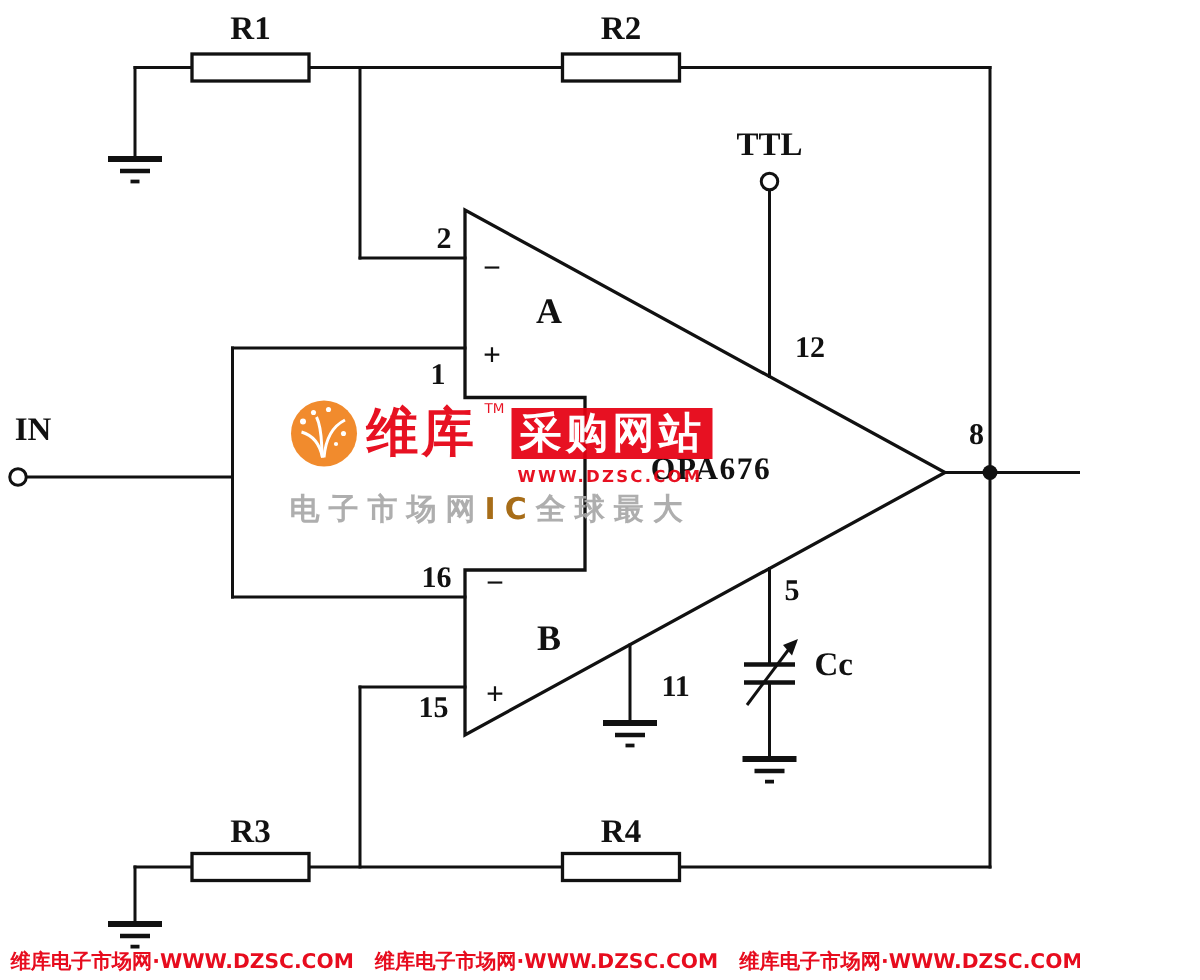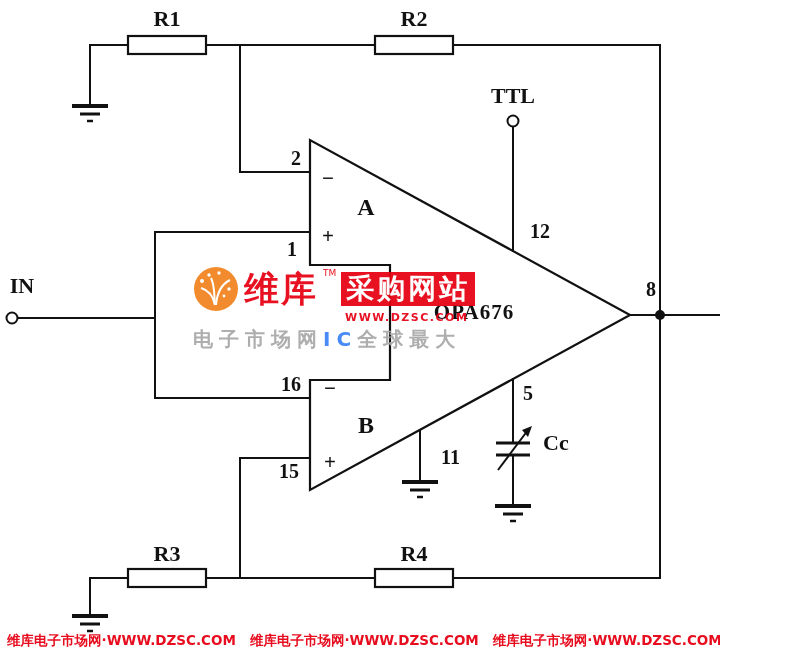--- a/index.html
+++ b/index.html
@@ -20,21 +20,21 @@
   .dot{fill:#111;stroke:none;}
 
   
   .wm{position:absolute;left:193px;top:266px;opacity:.93;font-family:"DejaVu Sans","Liberation Sans",sans-serif;}
   .wm-row1{display:flex;align-items:center;gap:5px;}
   .brand{font-size:35px;font-weight:bold;color:#e60012;letter-spacing:2px;line-height:1;}
   .tm{font-size:9px;color:#e60012;align-self:flex-start;margin-top:2px;font-weight:normal;}
   .brand2{background:#e60012;color:#fff;font-size:28px;font-weight:bold;padding:3px 5px;letter-spacing:3px;line-height:1;}
   .wm-url{color:#e60012;font-size:11px;font-weight:bold;letter-spacing:1.5px;margin:0 0 0 152px;line-height:1;}
   .wm-slogan{margin-top:3px;font-size:20px;letter-spacing:6px;color:#a8a8a8;font-weight:bold;white-space:nowrap;}
-  .wm-slogan .ic{color:#3b82f6;}
+  .wm-slogan .ic{color:#a16207;}
 
   
   .wm-footer{position:absolute;left:0;bottom:1px;width:100%;height:20px;overflow:hidden;
              white-space:nowrap;text-align:center;color:#e60012;font-size:13.5px;font-weight:bold;
              font-family:"DejaVu Sans","Liberation Sans",sans-serif;opacity:.95;}
   .wm-footer span{margin:0 7px;}
 </style>
 </head>
 <body>
 

